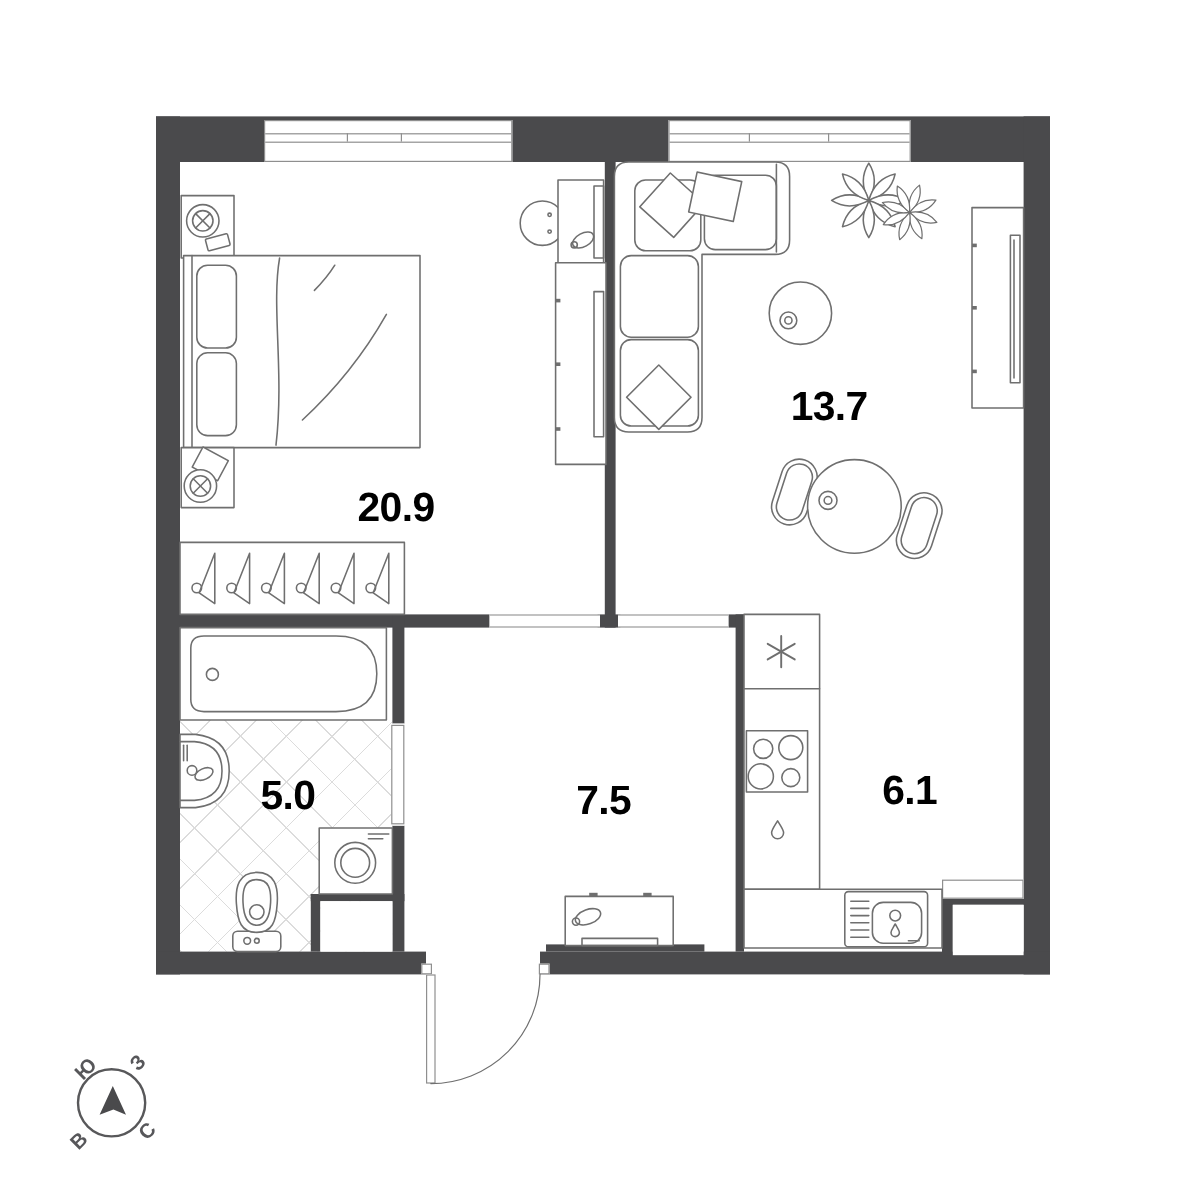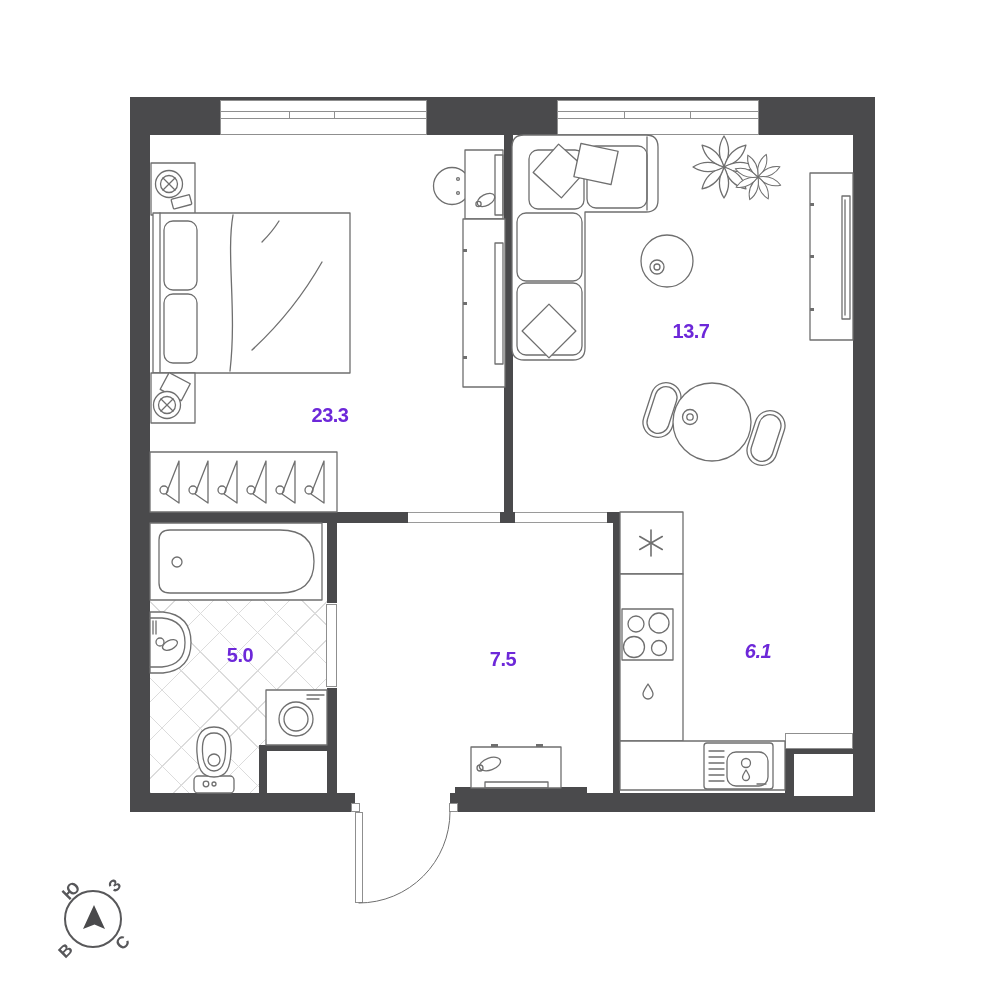--- a/index.html
+++ b/index.html
@@ -9,21 +9,21 @@
   .window{position:absolute;background:#fff;border:1px solid #8f8f8f;box-sizing:border-box;}
   .glz{position:absolute;left:0;right:0;top:10px;height:6px;border-top:1px solid #8f8f8f;border-bottom:1px solid #8f8f8f;}
   .gtick{position:absolute;top:10px;width:1px;height:7px;background:#8f8f8f;}
   .opening{position:absolute;background:#fff;border-top:1px solid #9a9a9a;border-bottom:1px solid #9a9a9a;box-sizing:border-box;}
   .jamb{position:absolute;background:#fff;border:1px solid #8f8f8f;box-sizing:border-box;}
   .leaf{position:absolute;background:#fff;border:1px solid #8f8f8f;box-sizing:border-box;}
   .ledge{position:absolute;background:#fff;border:1px solid #8f8f8f;box-sizing:border-box;}
   .hatch{position:absolute;background:
     repeating-linear-gradient(45deg,#dcdcdc 0 1px,transparent 1px 27px),
     repeating-linear-gradient(-45deg,#dcdcdc 0 1px,transparent 1px 27px);}
-  .arealabel{position:absolute;width:90px;text-align:center;font-size:20px;font-weight:bold;color:#6d28d9;letter-spacing:-0.5px;}
+  .arealabel{position:absolute;width:90px;text-align:center;font-size:34px;font-weight:bold;color:#000000;letter-spacing:-0.5px;}
   .cletter{position:absolute;font-size:17px;font-weight:600;color:#57575a;transform:rotate(-45deg);}
   svg{position:absolute;left:0;top:0;}
 </style>
 </head>
 <body>
 
 <div id="canvas">
 
   <div class="hatch" style="left:150px;top:600px;width:177px;height:193px;"></div>
 
@@ -276,24 +276,24 @@
         <rect x="536" y="744" width="7" height="3" fill="#6f6f6f" stroke="none"></rect>
       </g>
 
       <g>
         <circle cx="93" cy="919" r="28" stroke="#58585a" stroke-width="2"></circle>
         <polygon points="94,905 105,929 94.5,924.5 83,929" fill="#4a4a4c" stroke="none"></polygon>
       </g>
     </g>
   </svg>
 
-  <div class="arealabel" style="left:285px;top:404px;">23.3</div>
+  <div class="arealabel" style="left:285px;top:404px;">20.9</div>
   <div class="arealabel" style="left:646px;top:320px;">13.7</div>
   <div class="arealabel" style="left:195px;top:644px;">5.0</div>
   <div class="arealabel" style="left:458px;top:648px;">7.5</div>
-  <div class="arealabel" style="left:713px;top:640px;font-style:italic;">6.1</div>
+  <div class="arealabel" style="left:713px;top:640px;">6.1</div>
 
   <div class="cletter" style="left:63px;top:881px;">Ю</div>
   <div class="cletter" style="left:110px;top:876px;">З</div>
   <div class="cletter" style="left:117px;top:933px;">С</div>
   <div class="cletter" style="left:60px;top:941px;">В</div>
 
 </div>
 
 </body></html>

